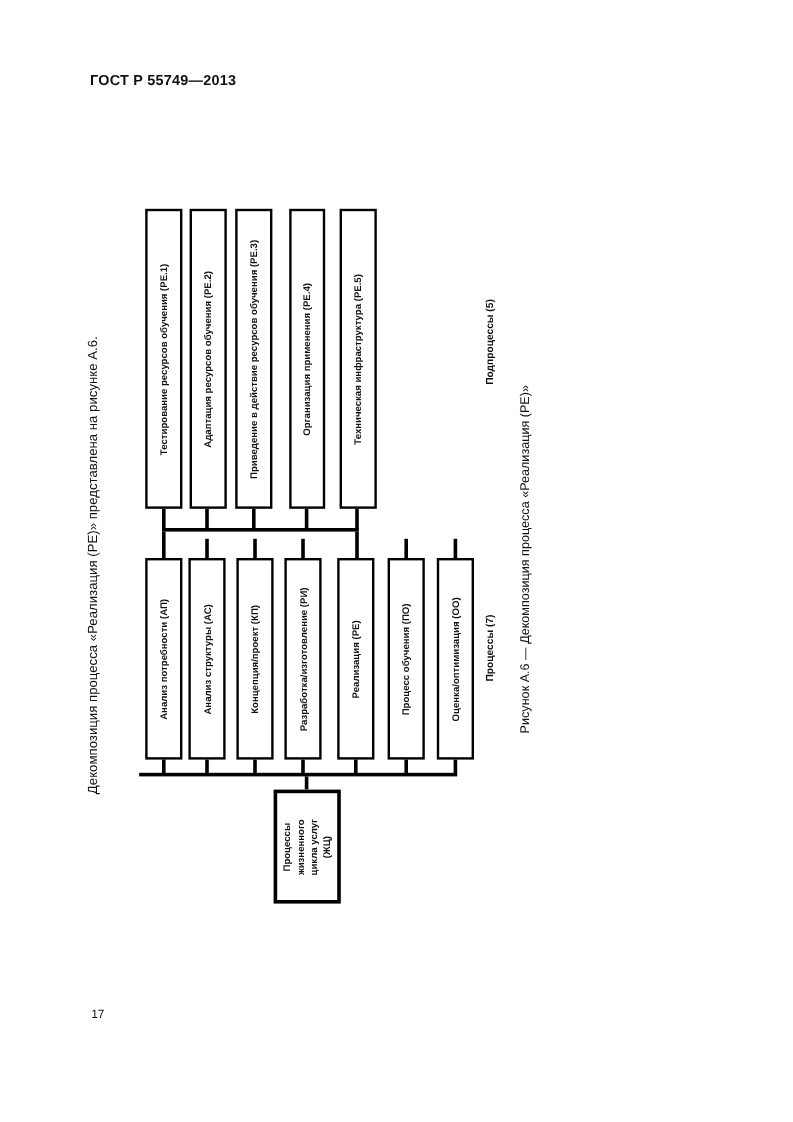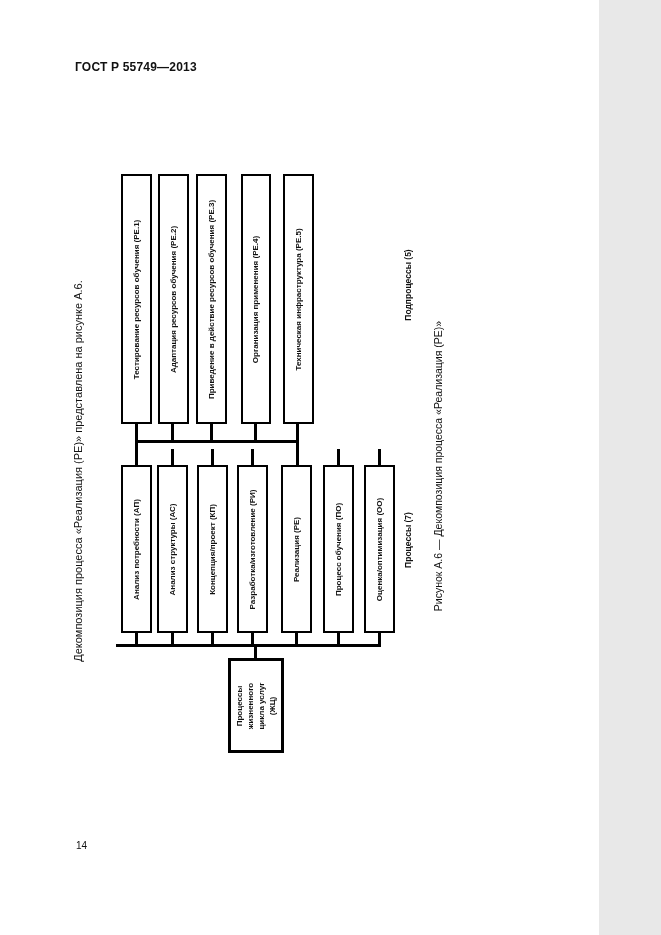--- a/index.html
+++ b/index.html
@@ -1,18 +1,18 @@
 <!DOCTYPE html>
 <html><head>
 <meta charset="utf-8">
 <style>
   html,body{margin:0;padding:0;background:#e8e8e8;}
   .page{
     position:relative;
-    width:599px;height:935px;
+    width:661px;height:935px;
     background:#ffffff;
     font-family:"Liberation Sans", sans-serif;
     color:#111;
     overflow:hidden;
   }
   .hdr{
     position:absolute;left:75px;top:60px;
     font-size:12px;font-weight:bold;letter-spacing:.2px;
   }
   .pgnum{
@@ -151,15 +151,15 @@
     <div class="vtext grouplabel" style="left:396px;top:498px;width:24px;height:84px;">
       <span>Процессы (7)</span>
     </div>
 
   </div>
 
   <div class="vtext caption" style="left:424px;top:318px;width:28px;height:296px;">
     <span>Рисунок А.6 — Декомпозиция процесса «Реализация (РЕ)»</span>
   </div>
 
-  <div class="pgnum">14</div>
+  <div class="pgnum">17</div>
 
 </div>
 
 </body></html>

